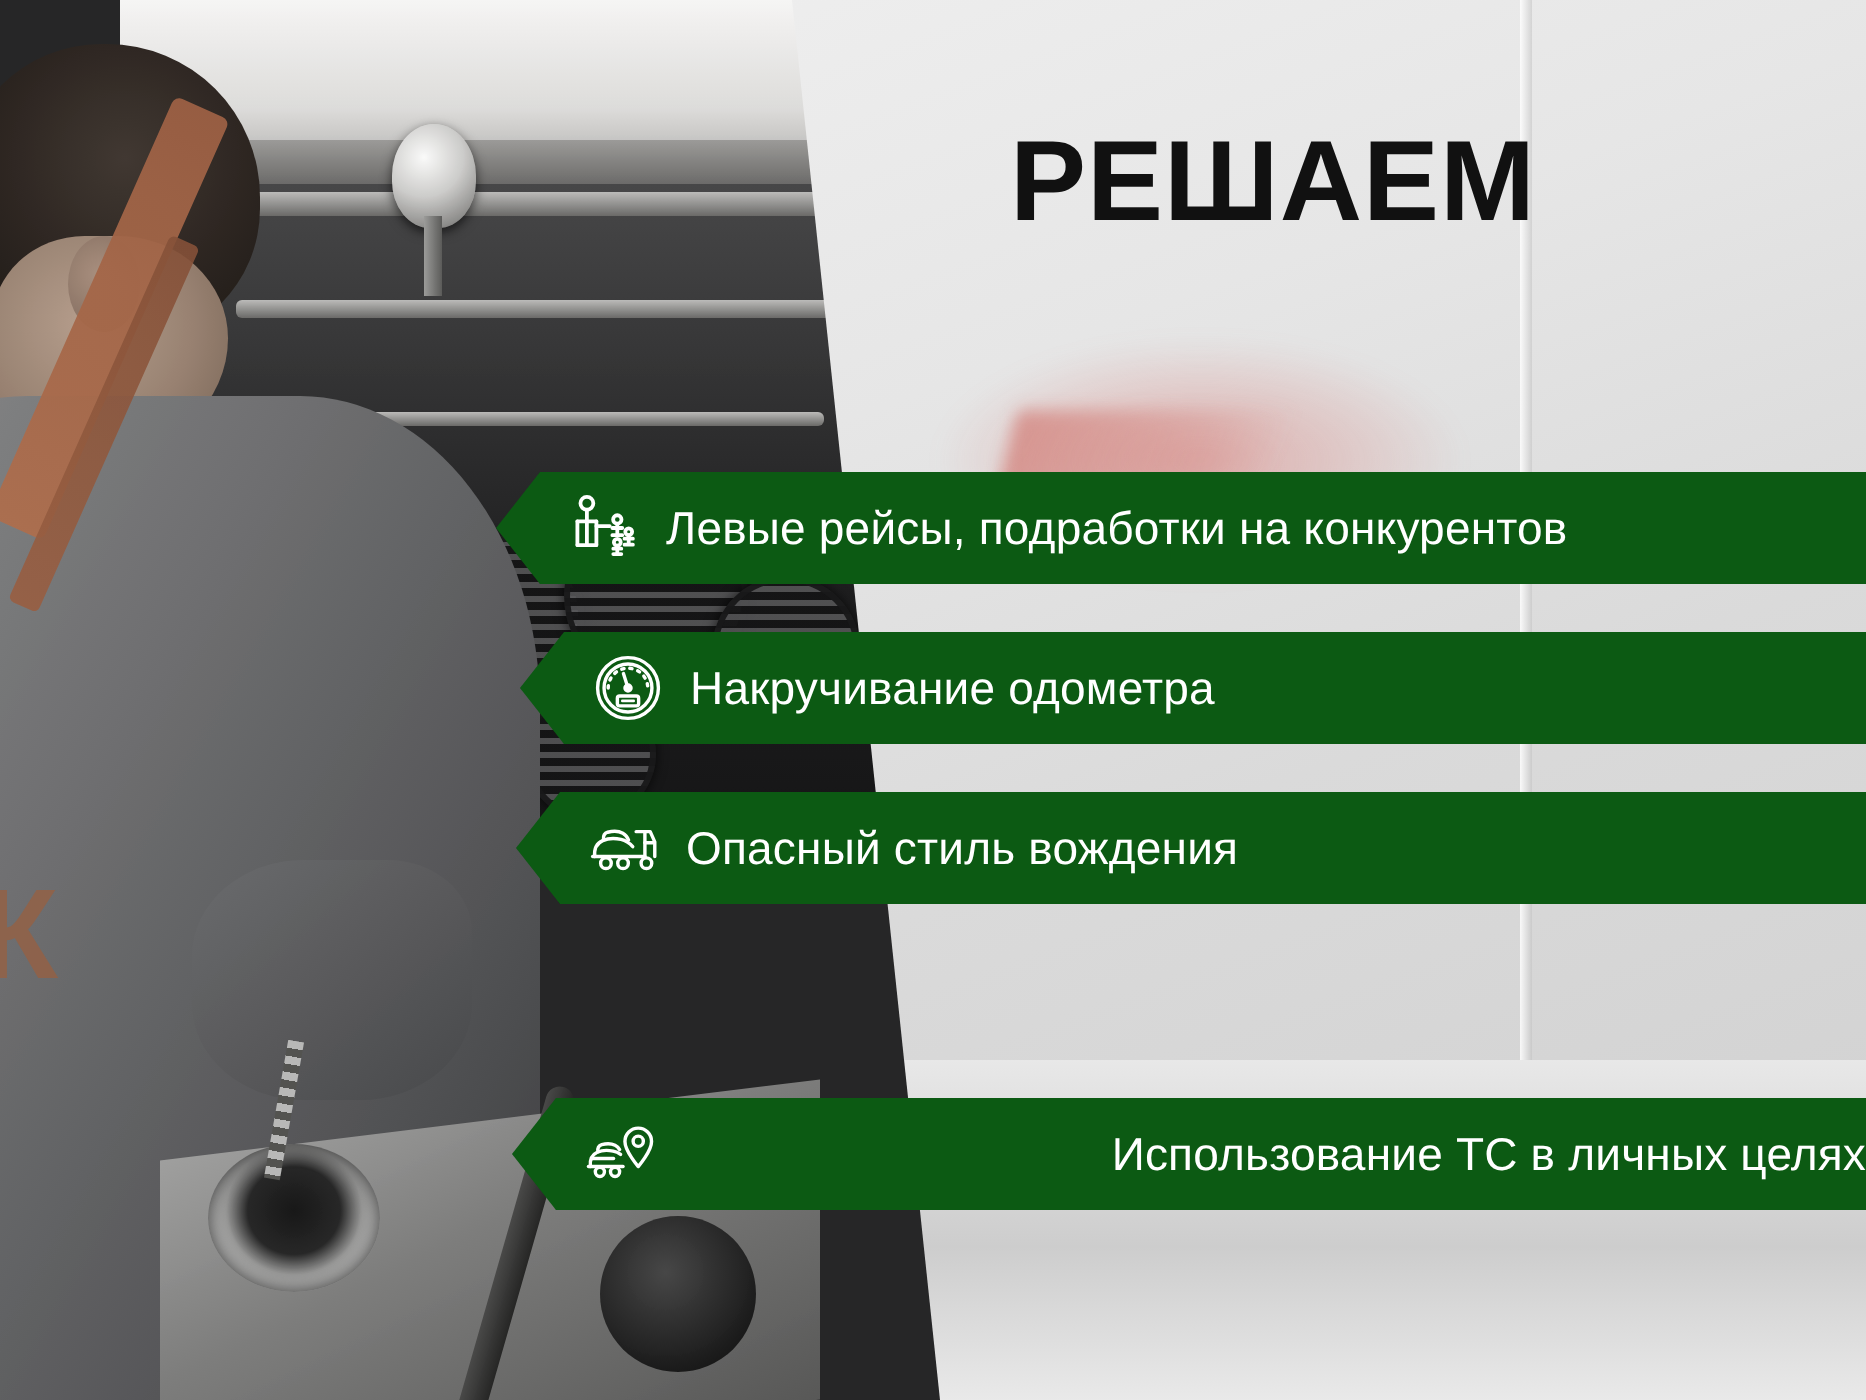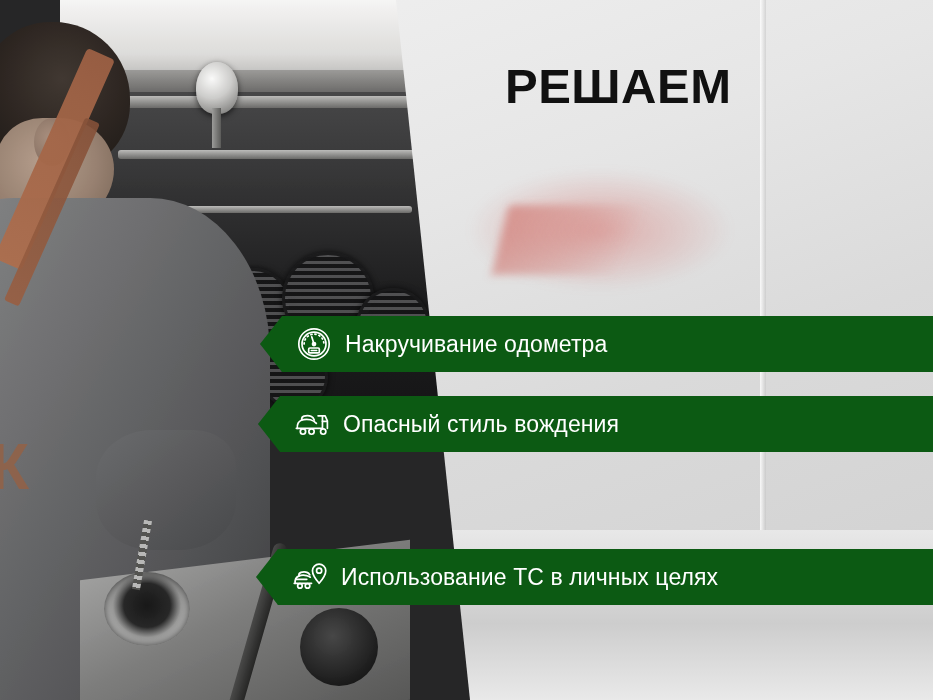--- a/index.html
+++ b/index.html
@@ -167,21 +167,21 @@
     border-radius:8px;
     transform:rotate(16deg);
   }
 
   
   .title {
     position:absolute;
     left:505px; top:58px;
     width:400px;
     color:#111111;
-    font-size:49px;
+    font-size:57px;
     line-height:1.18;
     font-weight:bold;
     letter-spacing:.5px;
     text-transform:uppercase;
     font-family:"Liberation Sans", sans-serif;
   }
 
   
   .bars {
     position:absolute;
@@ -213,21 +213,21 @@
     font-weight:500;
     white-space:nowrap;
     font-family:"Liberation Sans", sans-serif;
     letter-spacing:.1px;
   }
 
   .bar-1 { top:236px; left:248px; }
   .bar-2 { top:316px; left:260px; }
   .bar-3 { top:396px; left:258px; }
   .bar-4 { top:470px; left:262px; }
-  .bar-5 { top:549px; left:256px; }
+  .bar-5 { top:549px; left:256px;justify-content:space-between; }
 </style>
 </head>
 <body>
 
 <div id="slide">
 
   <div class="photo-bg">
     <div class="bg-smudge"></div>
     <div class="bg-smudge2"></div>
     <div class="bg-panelline"></div>
@@ -270,20 +270,37 @@
       <div class="hose"></div>
     </div>
   </div>
 
   <div class="title">
     <div>РЕШАЕМ</div>
   </div>
 
   <div class="bars">
 
+    <div class="bar bar-1">
+      <span class="ico">
+        <svg viewBox="0 0 40 40" fill="none" stroke="#ffffff" stroke-width="2" stroke-linecap="round" stroke-linejoin="round">
+          <circle cx="11" cy="7" r="3.4"></circle>
+          <path d="M11 11v18M6 16.5h10M6 29h10M11 16.5v0"></path>
+          <path d="M6 16.5 L6 29 M16 16.5 L16 29"></path>
+          <path d="M16 19h7"></path>
+          <circle cx="27" cy="15.5" r="2.2"></circle>
+          <path d="M27 17.8v6M24.4 20h5.2M24.4 23.8h5.2"></path>
+          <circle cx="33" cy="22" r="1.8"></circle>
+          <path d="M33 23.8v5M30.8 25.6h4.4M30.8 28.8h4.4"></path>
+          <circle cx="27" cy="27.5" r="1.8"></circle>
+          <path d="M27 29.3v4.4M24.9 30.9h4.2M24.9 33.7h4.2"></path>
+        </svg>
+      </span>
+      <span class="txt">Левые рейсы, подработки на конкурентов</span>
+    </div>
 
     <div class="bar bar-3">
       <span class="ico">
         <svg viewBox="0 0 40 40" fill="none" stroke="#ffffff" stroke-width="1.8" stroke-linecap="round" stroke-linejoin="round">
           <path d="M3.5 24.5h27.5"></path>
           <path d="M4.6 24.5c-.4-4 1-7 4.2-8.4 2.8-1.2 6.4-1.3 9.6-.6 2.6.6 4.6 2 6.2 3.8"></path>
           <path d="M9.2 15.6c-.2-2 .5-3.4 2.2-3.9 2.6-.7 6-.6 8 .5 1.4.8 2.4 2 3 3.6"></path>
           <path d="M31 24.5V11.4h2.8l2.4 5.4v7.7"></path>
           <path d="M31 17.2h4.2"></path>
           <path d="M31 11.4h-4.6"></path>

